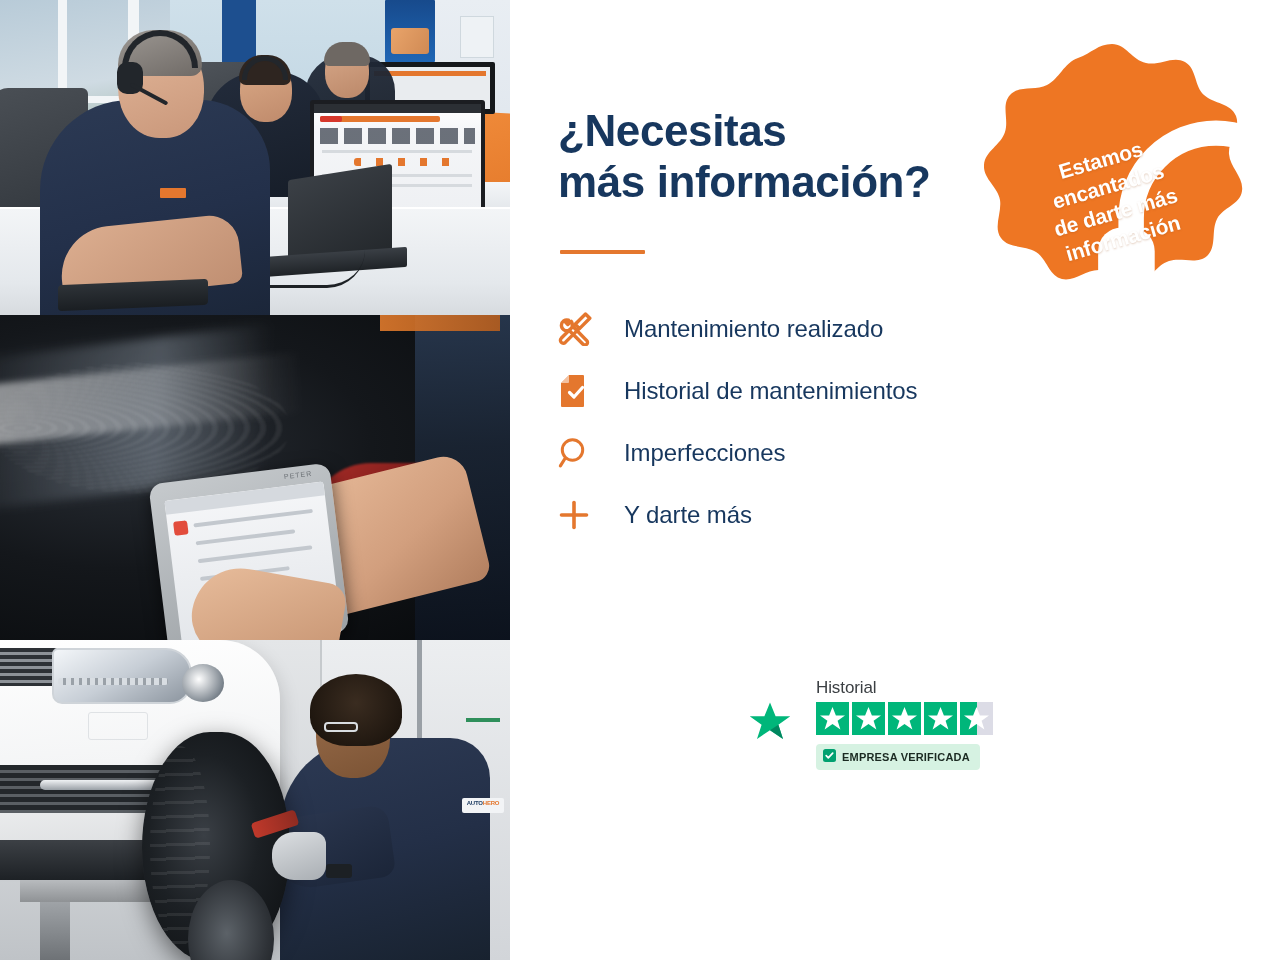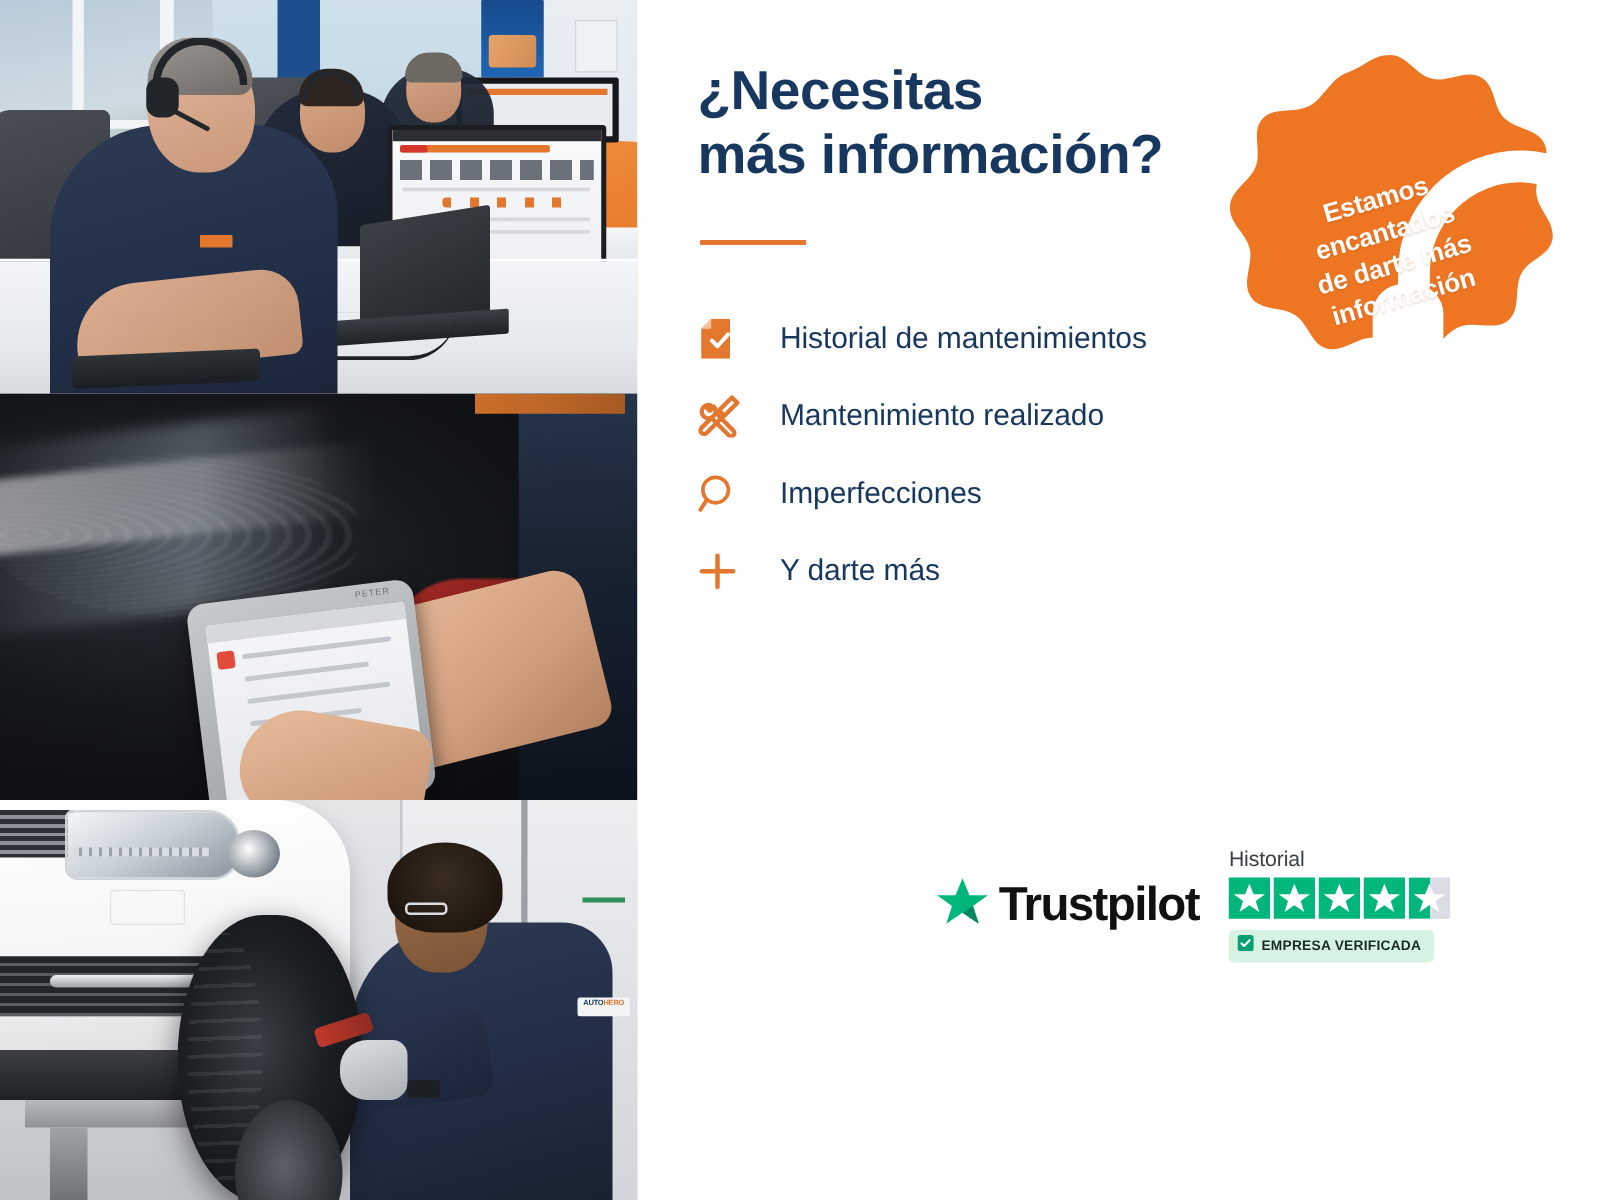--- a/index.html
+++ b/index.html
@@ -438,21 +438,21 @@
     background:linear-gradient(180deg,#e8554a 0 14%, #f0a23c 14% 28%, #f2d24a 28% 42%,
       #6cbf6a 42% 56%, #4e9ad6 56% 70%, #8f6fc4 70% 84%, #cfd3d7 84% 100%);
   }
 
   
   .content {
     position: relative;
     flex: 1 1 auto;
     height: 673px;
     background: #ffffff;
-    padding: 47px 60px 0 48px;
+    padding: 105px 60px 0 48px;
   }
 
   .headline {
     font-size: 44px;
     line-height: 1.17;
     font-weight: bold;
     color: #17375e;
     letter-spacing: -0.4px;
     max-width: 460px;
   }
@@ -730,44 +730,44 @@
       <span>¿Necesitas</span><br>
       <span>más información?</span>
     </h1>
 
     <div class="divider"></div>
 
     <div class="features">
 
       <div class="feature">
         <span class="feature-icon">
-          <svg width="30" height="32" viewBox="0 0 30 32">
-            <path d="M8 0 H22 a1 1 0 0 1 1 1 V31 a1 1 0 0 1 -1 1 H1 a1 1 0 0 1 -1 -1 V8 L8 0 Z" fill="#e4772e" transform="translate(3,0)"></path>
-            <path d="M8 0 L0 8 H7 a1 1 0 0 0 1 -1 Z" fill="#ffffff" opacity="0.55" transform="translate(3,0)"></path>
-            <path d="M8.5 17.5 L13 22 L21.5 12.5" stroke="#ffffff" stroke-width="3.2" fill="none" stroke-linecap="round" stroke-linejoin="round" transform="translate(3,0)"></path>
-          </svg>
-        </span>
-        <span class="feature-label">Historial de mantenimientos</span>
-      </div>
-
-      <div class="feature">
-        <span class="feature-icon">
           <svg width="34" height="34" viewBox="0 0 34 34">
             <g stroke="#e4772e" stroke-width="3.4" fill="none" stroke-linecap="round" stroke-linejoin="round">
               <path d="M10.5 8.2 a5.4 5.4 0 0 0 -7.1 5.1 a5.4 5.4 0 0 0 7.6 4.9 L25 32.2 a2.6 2.6 0 0 0 3.8 -3.6 L14.2 13.8 a5.4 5.4 0 0 0 -1.1 -4.6 l-3.3 3.3 l-2.6 -2.6 Z"></path>
               <path d="M27.5 2 L31.8 6.3 L21.5 16.6 L17.2 12.3 Z"></path>
               <path d="M16.5 13 L3.2 26.3 a2.9 2.9 0 0 0 4.1 4.1 L20.6 17.1"></path>
             </g>
           </svg>
         </span>
         <span class="feature-label">Mantenimiento realizado</span>
       </div>
 
       <div class="feature">
         <span class="feature-icon">
+          <svg width="30" height="32" viewBox="0 0 30 32">
+            <path d="M8 0 H22 a1 1 0 0 1 1 1 V31 a1 1 0 0 1 -1 1 H1 a1 1 0 0 1 -1 -1 V8 L8 0 Z" fill="#e4772e" transform="translate(3,0)"></path>
+            <path d="M8 0 L0 8 H7 a1 1 0 0 0 1 -1 Z" fill="#ffffff" opacity="0.55" transform="translate(3,0)"></path>
+            <path d="M8.5 17.5 L13 22 L21.5 12.5" stroke="#ffffff" stroke-width="3.2" fill="none" stroke-linecap="round" stroke-linejoin="round" transform="translate(3,0)"></path>
+          </svg>
+        </span>
+        <span class="feature-label">Historial de mantenimientos</span>
+      </div>
+
+      <div class="feature">
+        <span class="feature-icon">
           <svg width="32" height="32" viewBox="0 0 32 32">
             <circle cx="14.5" cy="13" r="10.2" fill="none" stroke="#e4772e" stroke-width="3"></circle>
             <line x1="7" y1="21.5" x2="2.4" y2="28.8" stroke="#e4772e" stroke-width="3.2" stroke-linecap="round"></line>
           </svg>
         </span>
         <span class="feature-label">Imperfecciones</span>
       </div>
 
 
       <div class="feature">
@@ -783,21 +783,20 @@
 
 
     <div class="trust-wrap">
       <div class="tp-logo">
         <span>
           <svg width="44" height="42" viewBox="0 0 44 42">
             <path d="M22 1.5 L27.6 15.2 L42.3 15.2 L30.4 23.7 L35 38 L22 29.2 L9 38 L13.6 23.7 L1.7 15.2 L16.4 15.2 Z" fill="#00b67a"></path>
             <path d="M22 29.2 L35 38 L30.4 23.7 Z" fill="#007f5a" opacity="0.85"></path>
           </svg>
         </span>
-        <span class="tp-logo-text">Trustpilot</span>
       </div>
 
       <div class="tp-right">
         <span class="tp-excelente">Historial</span>
         <div class="tp-stars">
           <span class="tp-star-box">
             <svg width="33" height="33" viewBox="0 0 33 33">
                 <path d="M16.5 5 L19.9 13.4 L29 13.4 L21.6 18.7 L24.4 27.5 L16.5 22.1 L8.6 27.5 L11.4 18.7 L4 13.4 L13.1 13.4 Z" fill="#ffffff"></path>
               </svg>
           </span>

